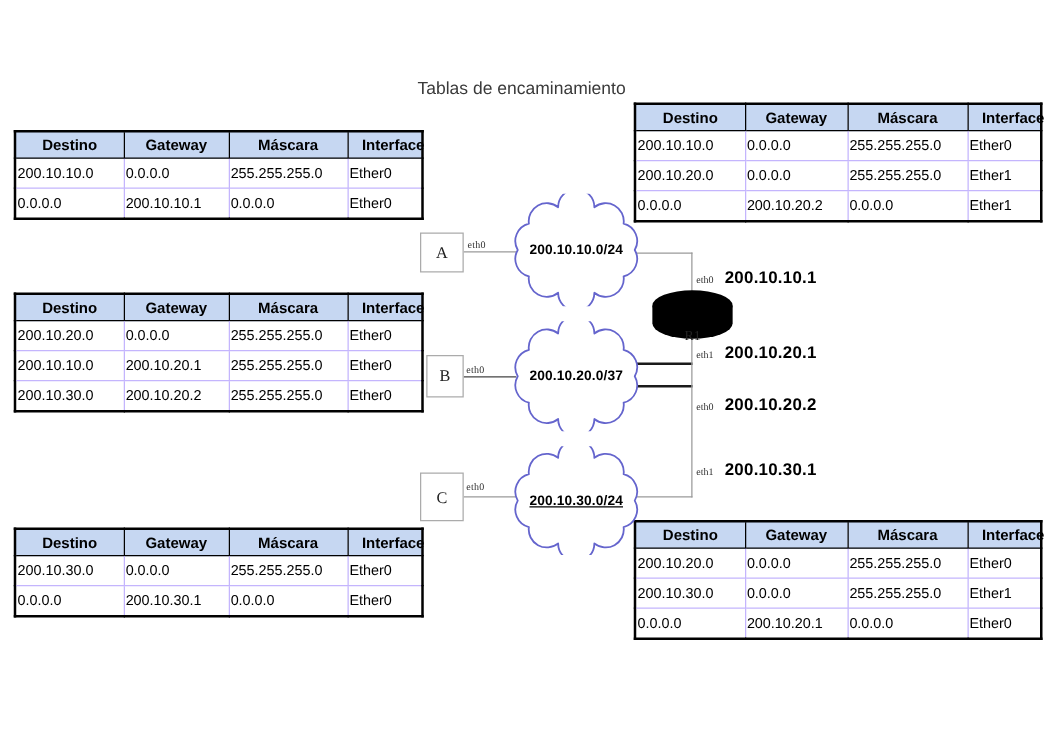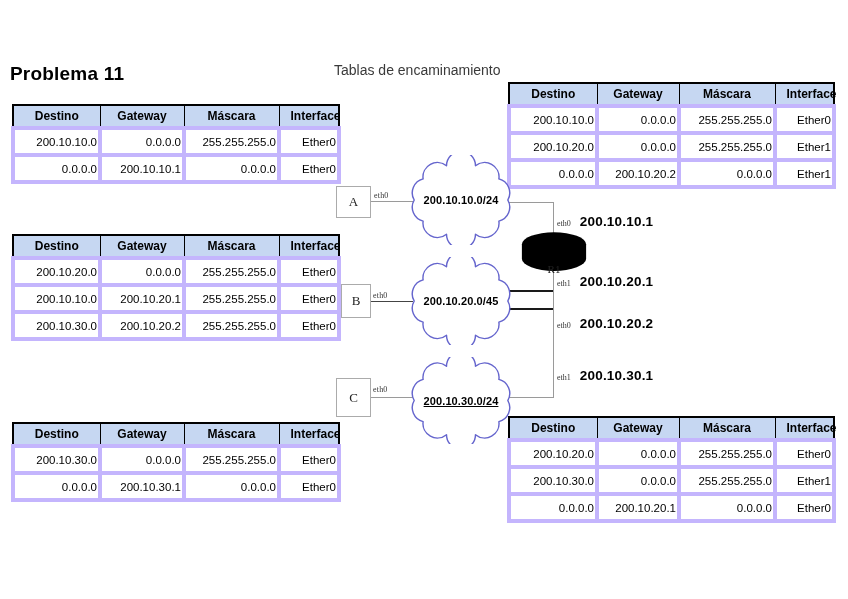--- a/index.html
+++ b/index.html
@@ -11,22 +11,22 @@
           font-family:"Liberation Sans",sans-serif;color:#000;}
 
   .page-title{position:absolute;left:10px;top:63px;font-size:19px;font-weight:bold;
               letter-spacing:.2px;}
   .page-subtitle{position:absolute;left:310px;top:62px;font-size:14px;color:#3a3a3a;margin-left:24px;}
 
   table.rt{position:absolute;border-collapse:collapse;table-layout:fixed;
            border:2px solid #000;background:#fff;font-family:"Liberation Sans",sans-serif;}
   table.rt th{background:var(--header-bg);font-size:12px;font-weight:bold;height:20px;
               border:1px solid #000;padding:0 11px;white-space:nowrap;text-align:center;}
-  table.rt td{font-size:11.5px;height:23px;border:4px solid #c4b5fd;padding:0 1px;
-              white-space:nowrap;text-align:right;}
+  table.rt td{font-size:11.5px;height:23px;border:1px solid #c4b5fd;padding:0 1px;
+              white-space:nowrap;text-align:left;}
   table.tbl-left{width:326px;}
   table.tbl-left col:nth-child(1){width:87px}
   table.tbl-left col:nth-child(2){width:84px}
   table.tbl-left col:nth-child(3){width:95px}
   table.tbl-left col:nth-child(4){width:60px}
   table.tbl-right{width:325px;}
   table.tbl-right col:nth-child(1){width:88px}
   table.tbl-right col:nth-child(2){width:82px}
   table.tbl-right col:nth-child(3){width:96px}
   table.tbl-right col:nth-child(4){width:59px}
@@ -80,21 +80,20 @@
         <path class="aline" d="M13,21 L59,9"></path>
         <path class="aline" d="M13,9 L59,21"></path>
         <path class="ahead" d="M59,9 L53.5,7.8 L55,13 Z"></path>
         <path class="ahead" d="M13,21 L18.5,22.2 L17,17 Z"></path>
         <path class="ahead" d="M59,21 L53.6,22.2 L54.8,17.4 Z"></path>
         <path class="ahead" d="M13,9 L18.4,7.8 L17.2,12.6 Z"></path>
       </g>
     </defs>
   </svg>
 
-  <div class="page-title">Problema 11</div>
   <div class="page-subtitle">Tablas de encaminamiento</div>
 
   <table class="rt tbl-left" style="left:11px;top:104px;">
     <colgroup>
         <col>
         <col>
         <col>
         <col>
       </colgroup>
   <thead>
@@ -292,21 +291,21 @@
     <svg width="108" height="90" viewBox="0 0 120 96">
         <use href="#cloudpath"></use>
       </svg>
     <span class="cloud-label">200.10.10.0/24</span>
   </div>
 
   <div class="cloud" style="left:407px;top:257px;width:108px;height:88px;">
     <svg width="108" height="88" viewBox="0 0 120 96">
         <use href="#cloudpath"></use>
       </svg>
-    <span class="cloud-label">200.10.20.0/45</span>
+    <span class="cloud-label">200.10.20.0/37</span>
   </div>
 
   <div class="cloud" style="left:407px;top:357px;width:108px;height:87px;text-decoration:underline;">
     <svg width="108" height="87" viewBox="0 0 120 96">
         <use href="#cloudpath"></use>
       </svg>
     <span class="cloud-label">200.10.30.0/24</span>
   </div>
 
   <div class="router" style="left:520px;top:230px;width:68px;height:46px;">

